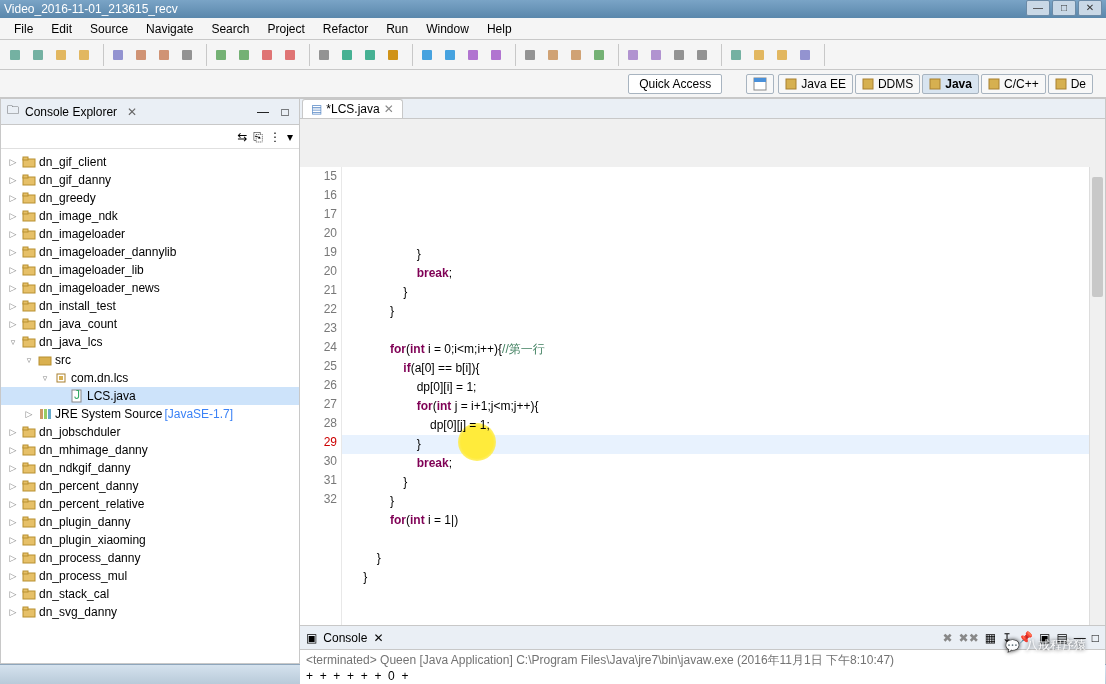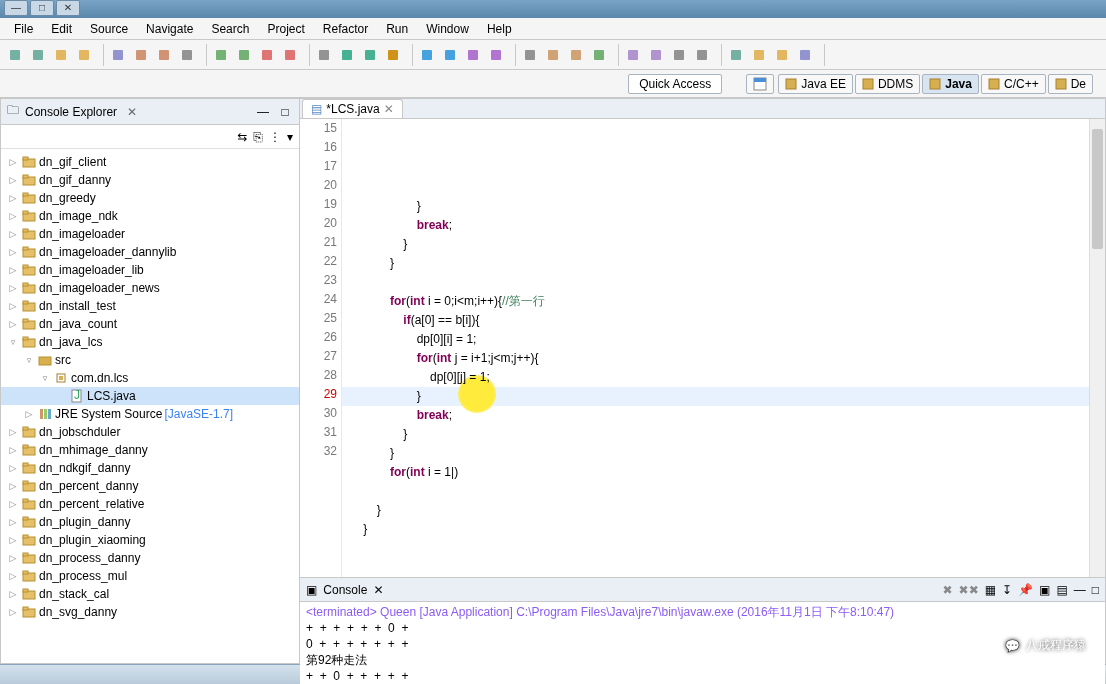--- a/index.html
+++ b/index.html
@@ -43,55 +43,56 @@
 .tw { width:12px; text-align:center; color:#888; font-size:9px; }
 .tico { width:16px; height:16px; display:flex; align-items:center; justify-content:center; }
 .tlbl { white-space:nowrap; }
 .lib { color:#3b82f6; }
 
 
 .editor { flex:1; display:flex; flex-direction:column; border:1px solid #c8c8c8; border-left:none; }
 .edtabs { height:24px; background:#eaeff5; border-bottom:1px solid #c8c8c8; display:flex; align-items:flex-end; padding:0 2px; gap:2px; }
 .edtab { background:#fff; border:1px solid #c8c8c8; border-bottom:none; padding:2px 8px; border-radius:3px 3px 0 0; display:flex; align-items:center; gap:4px; }
 .splitv { flex:1; display:flex; flex-direction:column; }
-.codewrap { flex:1; display:flex; overflow:hidden; background:#fff; position:relative; }
+.codewrap { flex:1; display:flex; overflow:hidden; background:#fff; position:relative;margin-top:48px; }
 .gutter { width:42px; background:#fff; border-right:1px solid #e8e8e8; text-align:right; padding:2px 4px 0 0; font-family:Consolas,monospace; font-size:13px; color:#787878; }
 .gutter .err { color:#c00; position:relative; }
 .gutter .err::before { content:"✖"; position:absolute; left:-14px; top:0; color:#d00; font-size:10px; }
 .code { flex:1; padding:2px 0 0 8px; font-family:Consolas,monospace; font-size:13px; line-height:19px; white-space:pre; position:relative; }
 .kw { color:#7f0055; font-weight:bold; }
 .cm { color:#3f7f5f; }
 .highlight { position:absolute; width:38px; height:38px; background:radial-gradient(circle,#ffeb3b 60%,rgba(255,235,59,0)); border-radius:50%; pointer-events:none; }
 .curr-line { position:absolute; left:0; right:0; height:19px; background:#e8f2fe; z-index:0; }
 .code pre { position:relative; z-index:1; }
 
 
 .console { height:180px; border-top:1px solid #c8c8c8; display:flex; flex-direction:column; background:#fff; }
 .conshdr { height:24px; background:#eaeff5; border-bottom:1px solid #c8c8c8; display:flex; align-items:center; padding:0 6px; gap:6px; }
 .conshdr .sp { flex:1; }
 .consbody { flex:1; overflow:auto; padding:2px 6px; font-family:Consolas,monospace; font-size:12px; line-height:16px; }
-.consinfo { color:#8b5cf6; }
+.consinfo { color:#737373; }
 
 
 .status { height:20px; background:linear-gradient(#d5e2ee,#b8cad9); border-top:1px solid #8ea6bc; }
 
 
 .wm { position:absolute; right:20px; bottom:30px; color:#fff; text-shadow:0 0 4px #000; font-size:18px; opacity:.85; display:flex; align-items:center; gap:6px; }
 
 
 .sbv { position:absolute; right:0; top:0; bottom:0; width:16px; background:#f0f0f0; border-left:1px solid #ddd; }
 .sbv .thumb { position:absolute; left:2px; right:2px; background:#c8c8c8; border-radius:2px; }
 
 
 .ico-folder { fill:#e6c068; stroke:#b89030; }
 </style>
 </head>
 <body>
 
 <div class="titlebar">
+  <span>Video_2016-11-01_213615_recv</span>
   <div class="wbtns">
     <div class="wbtn">—</div>
     <div class="wbtn">□</div>
     <div class="wbtn">✕</div>
   </div>
 </div>
 
 <div class="menubar" id="menubar">
     <div class="mi">File</div>
     <div class="mi">Edit</div>

